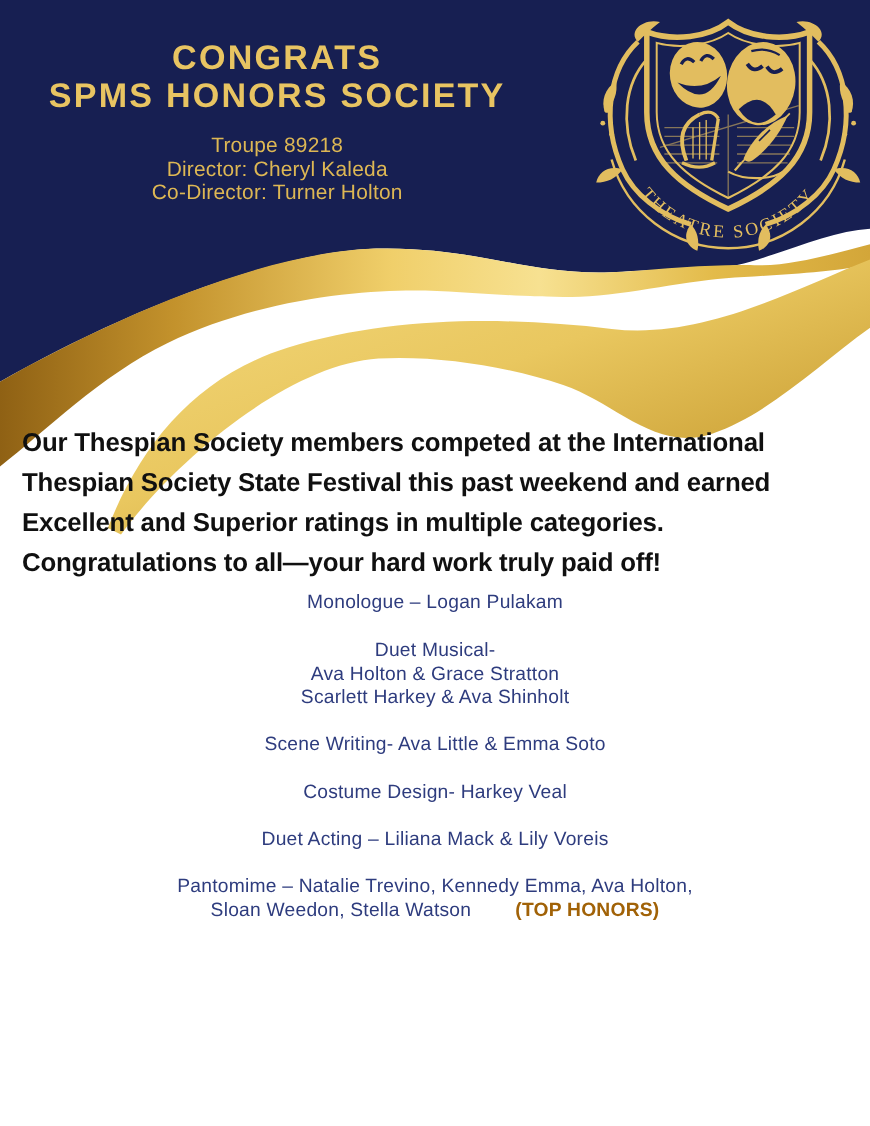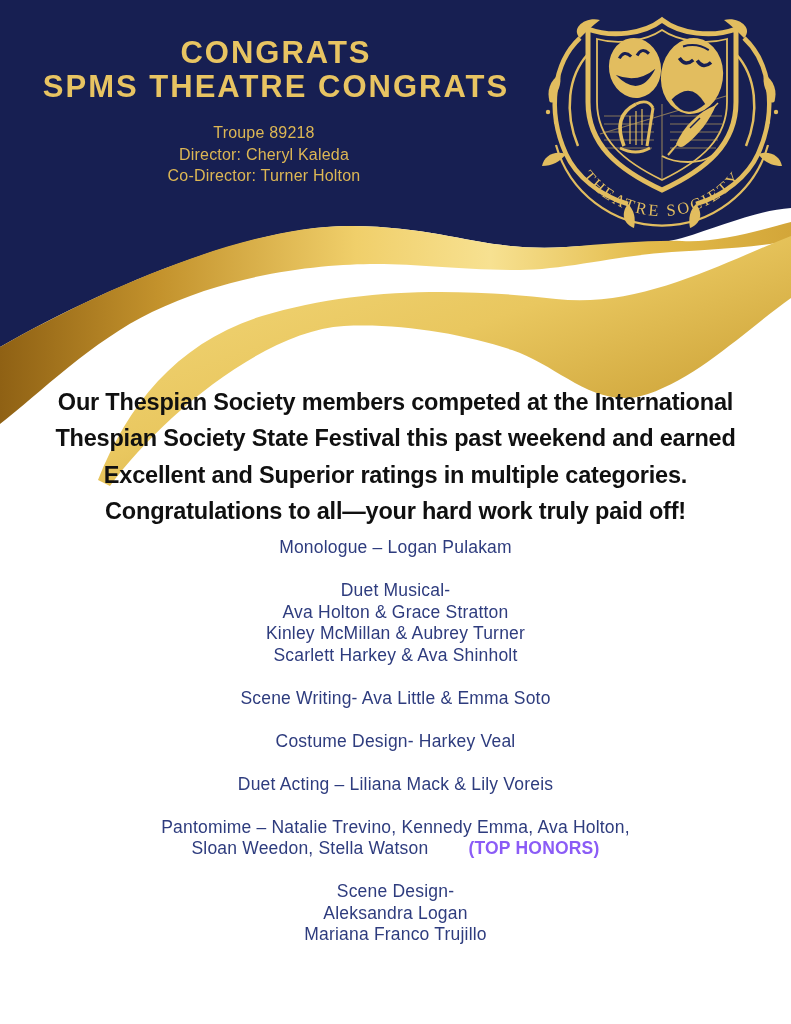--- a/index.html
+++ b/index.html
@@ -4,37 +4,37 @@
 <style>
   html,body{margin:0;padding:0;background:#ffffff;}
   .page{
     position:relative;width:791px;height:1024px;overflow:hidden;background:#ffffff;
     font-family:"Liberation Sans",sans-serif;
   }
   .hero-svg{position:absolute;top:0;left:0;z-index:1;}
   .crest-svg{position:absolute;left:540px;top:4px;z-index:3;}
   .title-block{
     position:absolute;left:0;top:36px;width:504px;text-align:center;z-index:4;
-    color:#e8c462;font-weight:bold;font-size:31px;line-height:34px;letter-spacing:2px;margin-left:24px;
+    color:#e8c462;font-weight:bold;font-size:31px;line-height:34px;letter-spacing:2px;
   }
   .credits-block{
-    position:absolute;left:12px;top:122px;width:504px;text-align:center;z-index:4;
-    color:#ddb754;font-size:16px;line-height:21.5px;font-weight:500;letter-spacing:.2px;
+    position:absolute;left:0;top:122px;width:504px;text-align:center;z-index:4;
+    color:#ddb754;font-size:19px;line-height:21.5px;font-weight:500;letter-spacing:.2px;
   }
   .announce{
-    position:absolute;left:20px;top:384px;width:751px;text-align:center;z-index:5;
+    position:absolute;left:20px;top:384px;width:751px;text-align:left;z-index:5;
     color:#101010;font-weight:bold;font-size:23.5px;line-height:36.4px;letter-spacing:-.2px;
     white-space:pre-line;
   }
   .awards{
     position:absolute;left:0;top:537px;width:791px;text-align:center;z-index:5;
     color:#2e3c7e;font-size:17.5px;line-height:21.5px;letter-spacing:.2px;
   }
   .award-group{margin:0 0 21.5px 0;}
-  .award-line strong{font-weight:bold;color:#8b5cf6;margin-left:35px;}
+  .award-line strong{font-weight:bold;color:#a16207;margin-left:35px;}
 </style>
 </head>
 <body>
 
 <div class="page">
 
   <svg class="hero-svg" width="791" height="500" viewBox="0 0 791 500" aria-hidden="true">
     <defs>
       <linearGradient id="goldA" x1="0" y1="0" x2="1" y2="0">
         <stop offset="0" stop-color="#8f6114"></stop>
@@ -150,57 +150,51 @@
       <path id="crestArc" d="M26,140 A100,100 0 0 0 218,140" stroke="none"></path>
       <path d="M16,141 A110,110 0 0 0 228,141" stroke-width="2.2"></path>
       <text font-family="Liberation Serif, serif" font-size="16.5" letter-spacing="2.5" fill="#e2bd5f" stroke="none">
         <textPath href="#crestArc" startOffset="50%" text-anchor="middle">THEATRE SOCIETY</textPath>
       </text>
     </g>
   </svg>
 
   <div class="title-block">
     <div>CONGRATS</div>
-    <div>SPMS THEATRE CONGRATS</div>
+    <div>SPMS HONORS SOCIETY</div>
   </div>
 
   <div class="credits-block">
     <div>Troupe 89218</div>
     <div>Director: Cheryl Kaleda</div>
     <div>Co-Director: Turner Holton</div>
   </div>
 
   <div class="announce">Our Thespian Society members competed at the International
 Thespian Society State Festival this past weekend and earned
 Excellent and Superior ratings in multiple categories.
 Congratulations to all—your hard work truly paid off!</div>
 
   <div class="awards">
       <div class="award-group">
         <div class="award-line">Monologue – Logan Pulakam</div>
       </div>
       <div class="award-group">
         <div class="award-line">Duet Musical-</div>
         <div class="award-line">Ava Holton &amp; Grace Stratton</div>
-        <div class="award-line">Kinley McMillan &amp; Aubrey Turner</div>
         <div class="award-line">Scarlett Harkey &amp; Ava Shinholt</div>
       </div>
       <div class="award-group">
         <div class="award-line">Scene Writing- Ava Little &amp; Emma Soto</div>
       </div>
       <div class="award-group">
         <div class="award-line">Costume Design- Harkey Veal</div>
       </div>
       <div class="award-group">
         <div class="award-line">Duet Acting – Liliana Mack &amp; Lily Voreis</div>
       </div>
       <div class="award-group">
         <div class="award-line">Pantomime – Natalie Trevino, Kennedy Emma, Ava Holton,</div>
         <div class="award-line">Sloan Weedon, Stella Watson <strong>(TOP HONORS)</strong></div>
       </div>
-      <div class="award-group">
-        <div class="award-line">Scene Design-</div>
-        <div class="award-line">Aleksandra Logan</div>
-        <div class="award-line">Mariana Franco Trujillo</div>
-      </div>
     </div>
 
 </div>
 
 </body></html>

